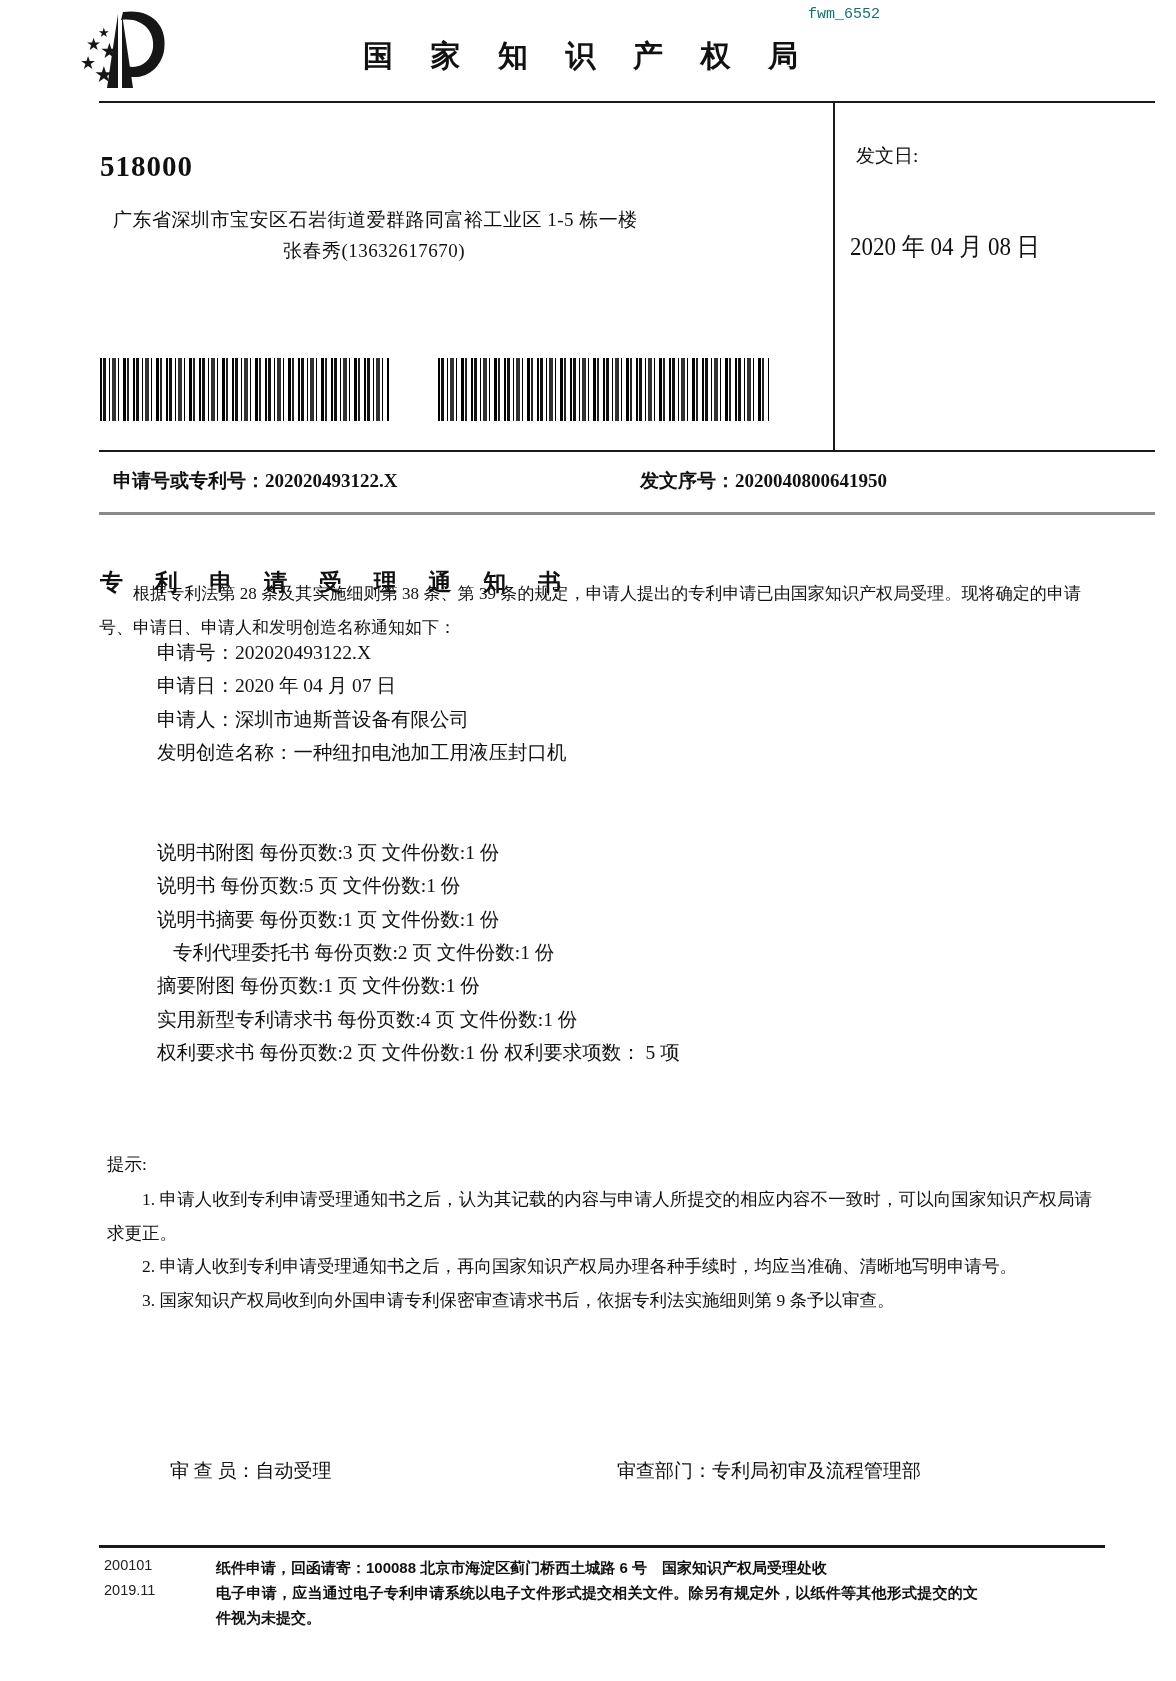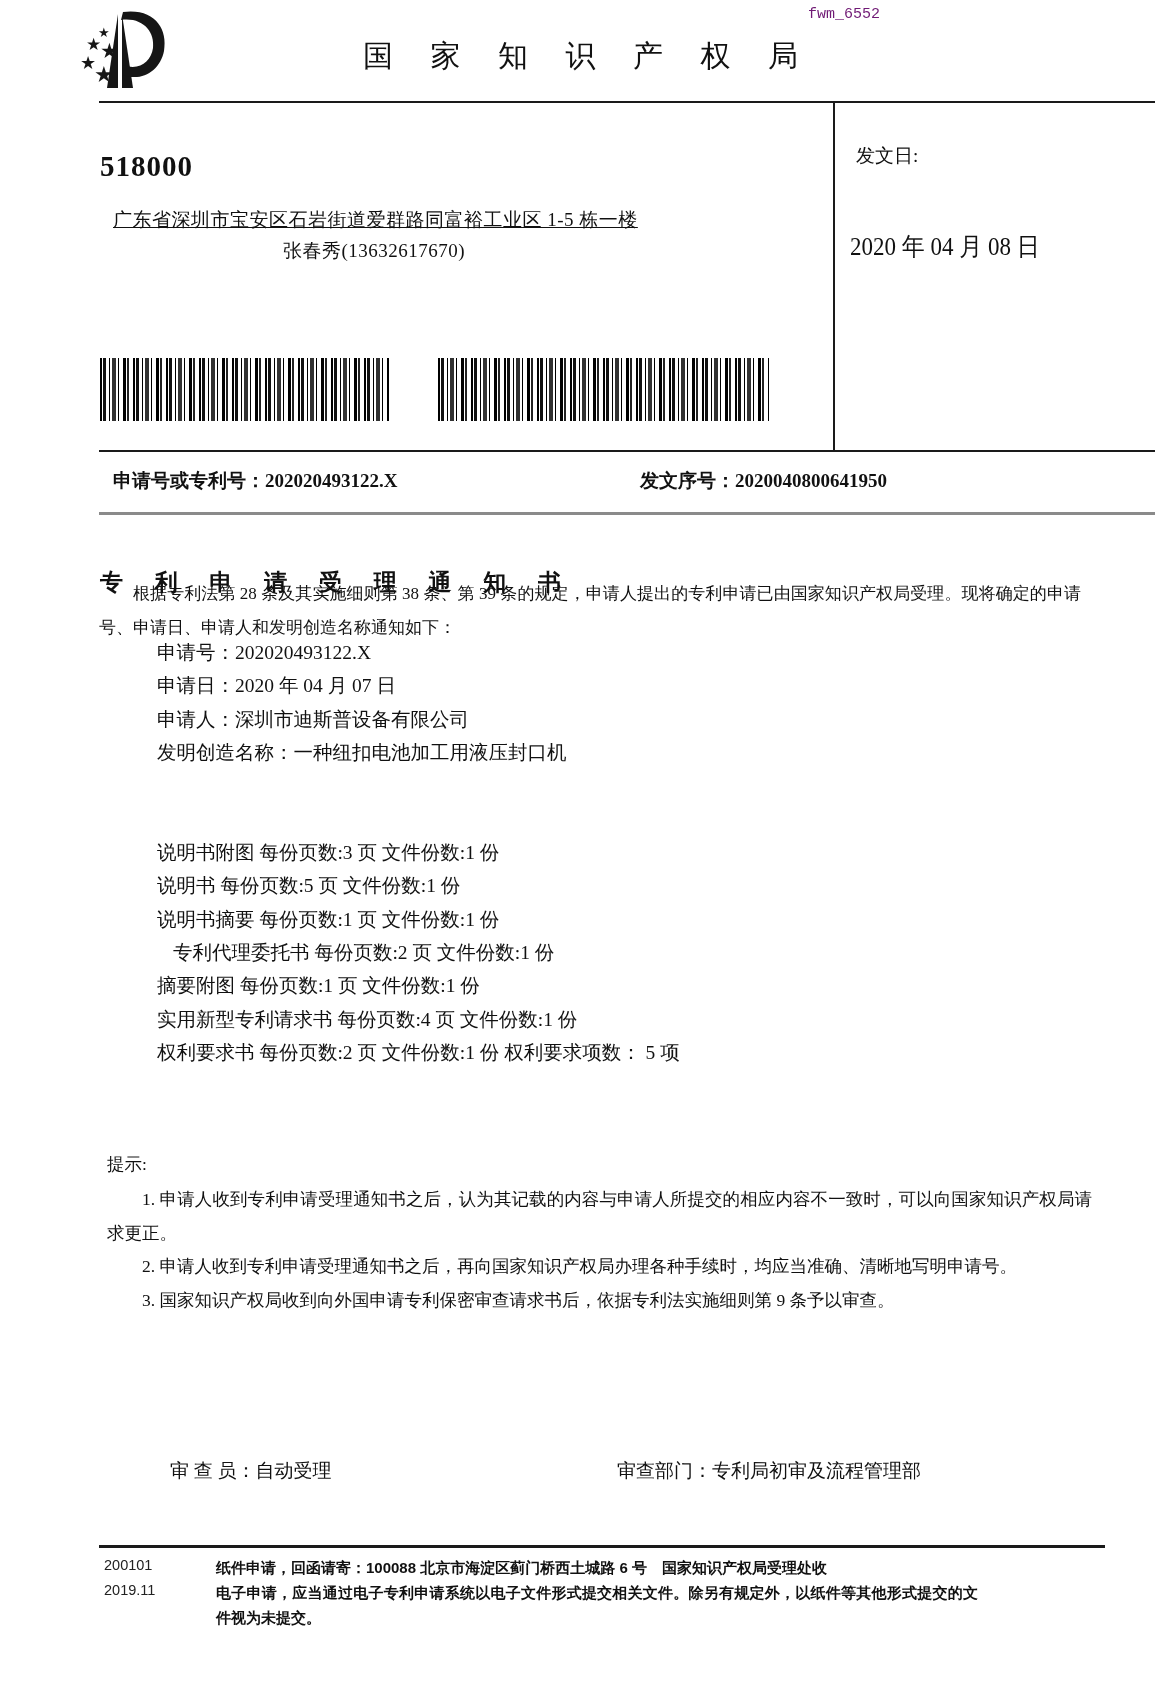--- a/index.html
+++ b/index.html
@@ -1,20 +1,20 @@
 <!DOCTYPE html>
 <html><head>
 <meta charset="utf-8">
 <style>
   html,body{margin:0;padding:0;background:#ffffff;}
   .page{position:relative;width:1176px;height:1681px;background:#ffffff;overflow:hidden;
         font-family:"Liberation Serif", serif;color:#111;}
   .abs{position:absolute;}
-  .form-code{font-family:"Liberation Mono", monospace;font-size:15px;color:#701a75;}
-  .header-title{font-size:30px;font-weight:normal;letter-spacing:15px;text-align:center;white-space:nowrap;}
+  .form-code{font-family:"Liberation Mono", monospace;font-size:15px;color:#0f766e;}
+  .header-title{font-size:30px;font-weight:bold;letter-spacing:15px;text-align:center;white-space:nowrap;}
   .rule{background:#1a1a1a;}
   .rule-gray{background:#8a8a8a;}
   .postal{font-size:29px;font-weight:bold;letter-spacing:1px;}
   .addr{font-size:19px;letter-spacing:0.5px;}
   .date-label{font-size:19px;}
   .date-value{font-size:25px;white-space:nowrap;transform:scaleX(.92);transform-origin:left center;}
   .barcode{background:repeating-linear-gradient(90deg,
       #000 0 2px,#fff 2px 3px,#111 3px 6px,#fff 6px 9px,#000 9px 10px,
       #fff 10px 12px,#333 12px 16px,#fff 16px 18px,#000 18px 19px,#fff 19px 23px,
       #000 23px 26px,#fff 26px 27px,#222 27px 29px,#fff 29px 33px);}
@@ -50,21 +50,21 @@
     </svg>
   </div>
 
   <div class="abs header-title" style="left:100px;top:36px;width:976px;">国 家 知 识 产 权 局</div>
 
   <div class="abs rule" style="left:99px;top:101px;width:1056px;height:2px;"></div>
   <div class="abs rule" style="left:833px;top:101px;width:2px;height:351px;"></div>
   <div class="abs rule" style="left:99px;top:450px;width:1056px;height:2px;"></div>
 
   <div class="abs postal" style="left:100px;top:150px;">518000</div>
-  <div class="abs addr" style="left:113px;top:207px;text-decoration:underline;">广东省深圳市宝安区石岩街道爱群路同富裕工业区 1-5 栋一楼</div>
+  <div class="abs addr" style="left:113px;top:207px;">广东省深圳市宝安区石岩街道爱群路同富裕工业区 1-5 栋一楼</div>
   <div class="abs addr" style="left:283px;top:238px;">张春秀(13632617670)</div>
 
   <div class="abs date-label" style="left:856px;top:143px;">发文日:</div>
   <div class="abs date-value" style="left:850px;top:230px;">2020 年 04 月 08 日</div>
 
   <div class="abs barcode" style="left:100px;top:358px;width:289px;height:63px;"></div>
   <div class="abs barcode" style="left:438px;top:358px;width:331px;height:63px;"></div>
 
   <div class="abs num-row" style="left:113px;top:468px;">
     <span>申请号或专利号：</span><span>202020493122.X</span>

